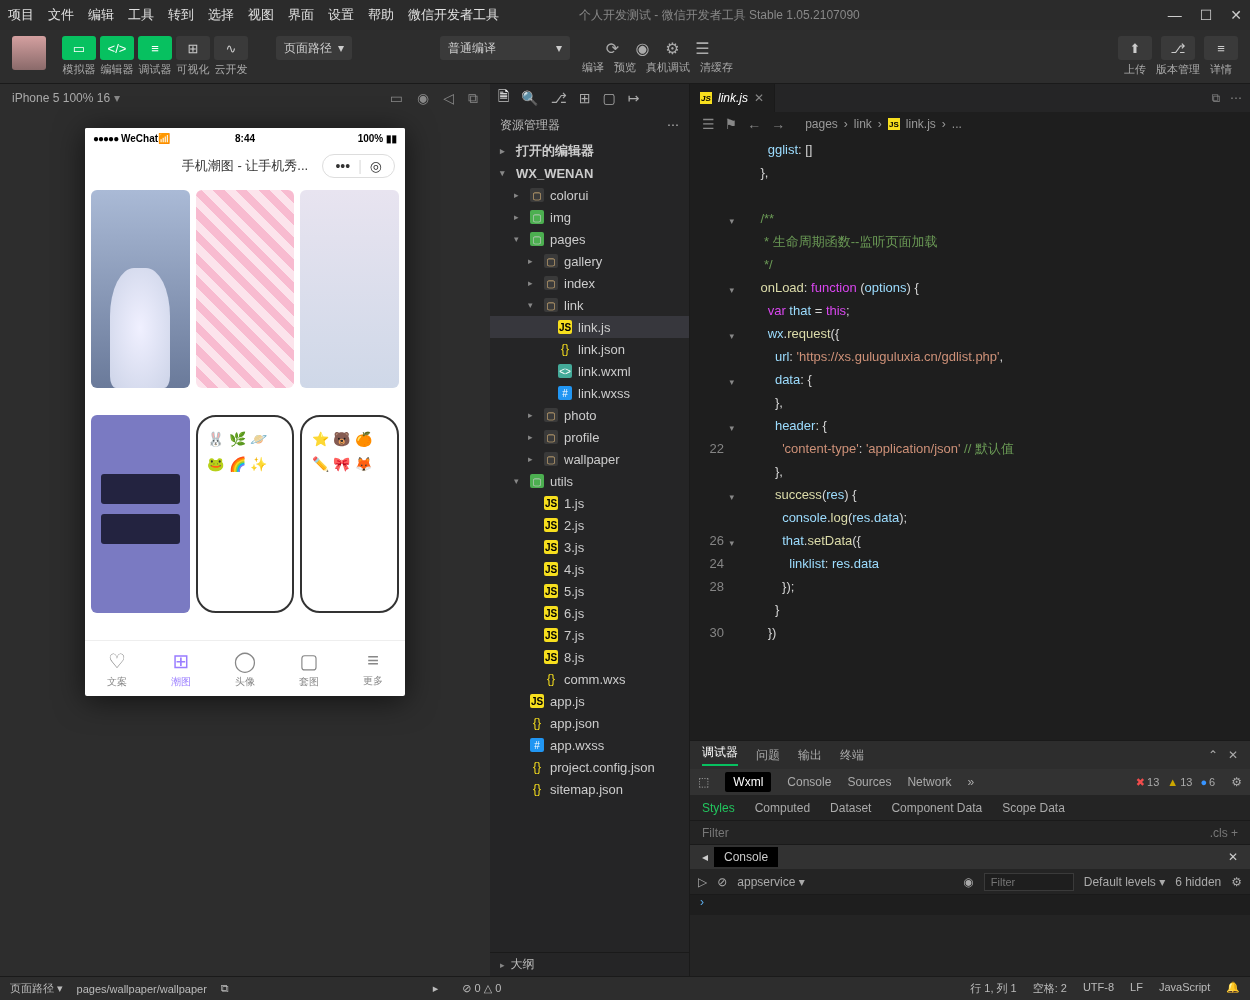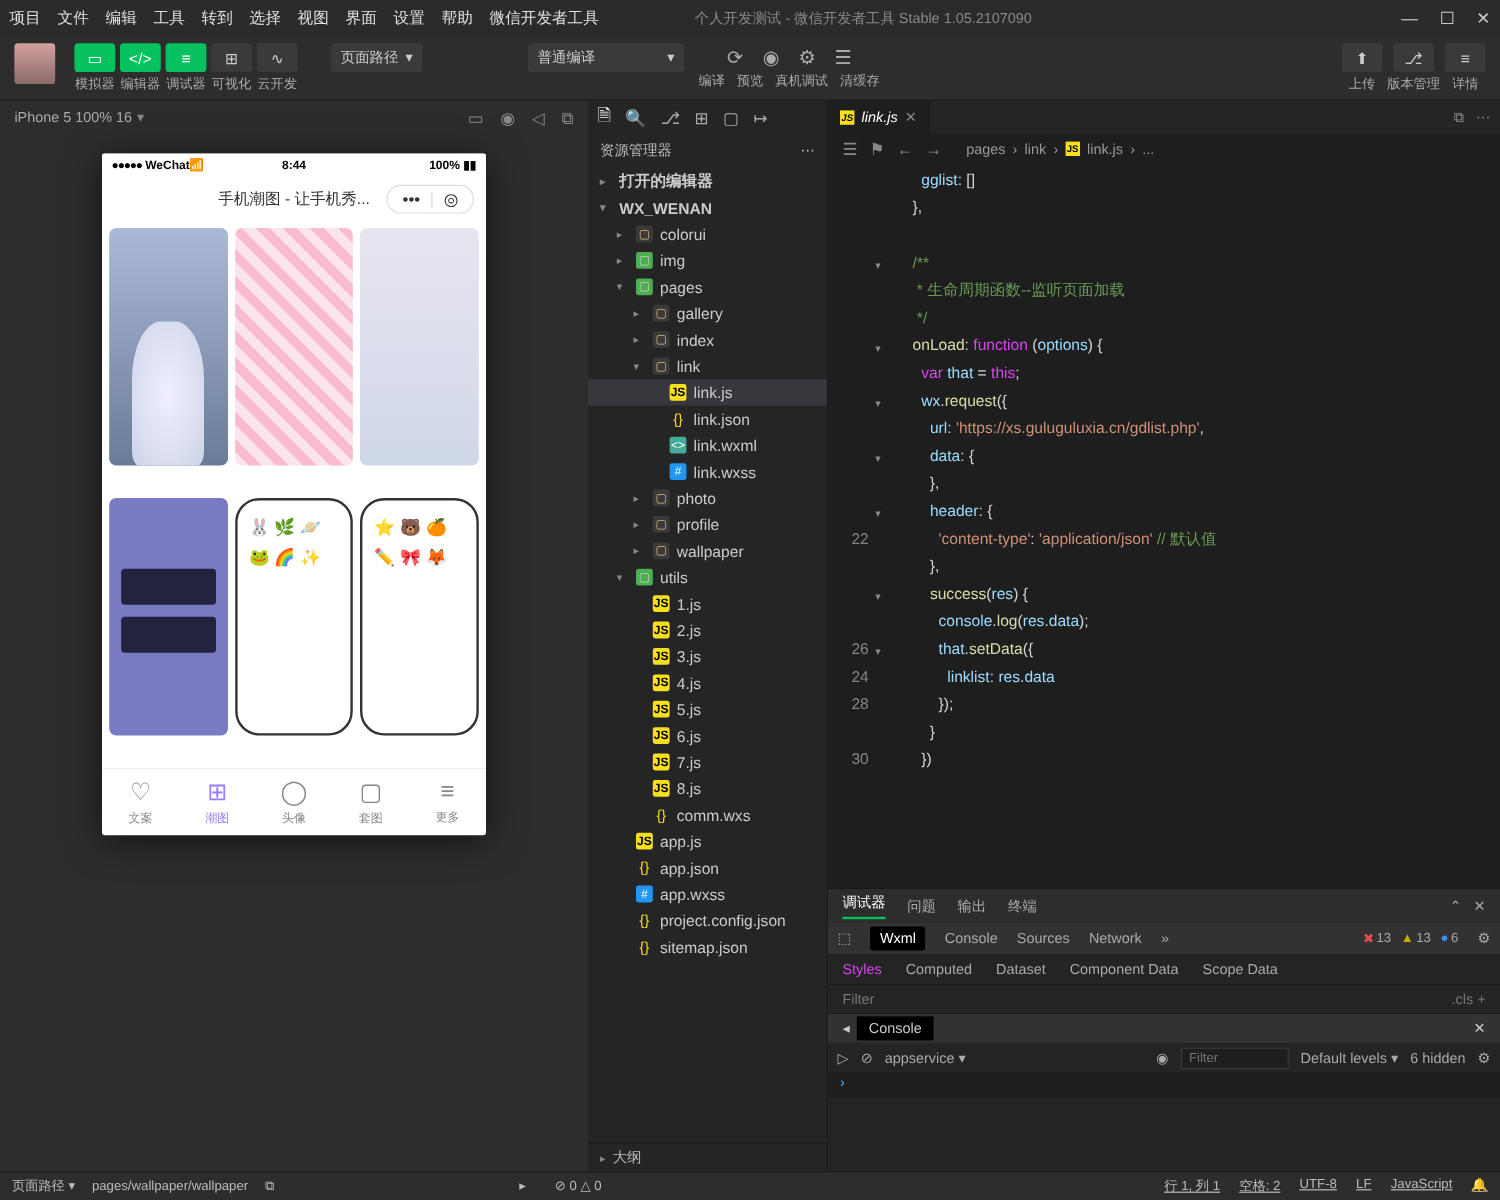--- a/index.html
+++ b/index.html
@@ -98,34 +98,34 @@
 .dbg-tabs .act { color: #fff; border-bottom: 2px solid #07c160; padding-bottom: 3px; }
 .dbg-tabs .ctrl { margin-left: auto; display: flex; gap: 10px; cursor: pointer; }
 .dbg-subtabs { height: 26px; background: #323232; display: flex; align-items: center; padding: 0 8px; gap: 16px; font-size: 12px; color: #aaa; }
 .dbg-subtabs .act { background: #000; color: #fff; padding: 3px 8px; border-radius: 2px; }
 .dbg-subtabs .warn { margin-left: auto; display: flex; gap: 8px; align-items: center; }
 .badge { display: inline-flex; align-items: center; gap: 2px; font-size: 11px; }
 .badge.err::before { content: "✖"; color: #f14c4c; }
 .badge.wrn::before { content: "▲"; color: #cca700; }
 .badge.inf::before { content: "●"; color: #3794ff; }
 .dbg-styles { height: 26px; display: flex; align-items: center; padding: 0 12px; gap: 20px; font-size: 12px; color: #aaa; border-bottom: 1px solid #1a1a1a; }
-.dbg-styles .act { color: #d946ef; }
+.dbg-styles .act { color: #22c55e; }
 .dbg-filter { height: 24px; display: flex; align-items: center; padding: 0 12px; font-size: 12px; color: #777; justify-content: space-between; border-bottom: 1px solid #1a1a1a; }
 .dbg-cons-head { height: 24px; background: #323232; display: flex; align-items: center; padding: 0 12px; font-size: 12px; }
 .dbg-cons-head .t { background: #000; padding: 3px 10px; margin-left: 6px; }
 .dbg-cons-head .x { margin-left: auto; cursor: pointer; }
 .dbg-cons-bar { height: 26px; display: flex; align-items: center; padding: 0 8px; gap: 10px; font-size: 12px; color: #aaa; border-bottom: 1px solid #1a1a1a; }
 .dbg-cons-bar input { background: #1e1e1e; border: 1px solid #3a3a3a; color: #ccc; height: 18px; padding: 0 6px; font-size: 11px; width: 90px; }
 .dbg-cons-log { flex: 1; padding: 4px 12px; font-family: Consolas, monospace; font-size: 12px; background: #290000; color: #f48771; line-height: 1.5; }
 .dbg-cons-log a { color: #5dadec; text-decoration: underline; }
 .dbg-prompt { height: 20px; padding: 0 10px; color: #5dadec; background: #1e1e1e; }
 
 
 .statusbar { height: 24px; background: #2d2d2d; display: flex; align-items: center; padding: 0 10px; font-size: 11px; color: #bbb; gap: 14px; border-top: 1px solid #1a1a1a; }
-.statusbar .right { margin-left: auto; display: flex; gap: 16px; text-decoration: underline; }
+.statusbar .right { margin-left: auto; display: flex; gap: 16px; }
 </style>
 </head>
 <body>
 
 <div class="titlebar">
   <div class="menu" id="menu">
       <span>项目</span>
       <span>文件</span>
       <span>编辑</span>
       <span>工具</span>

